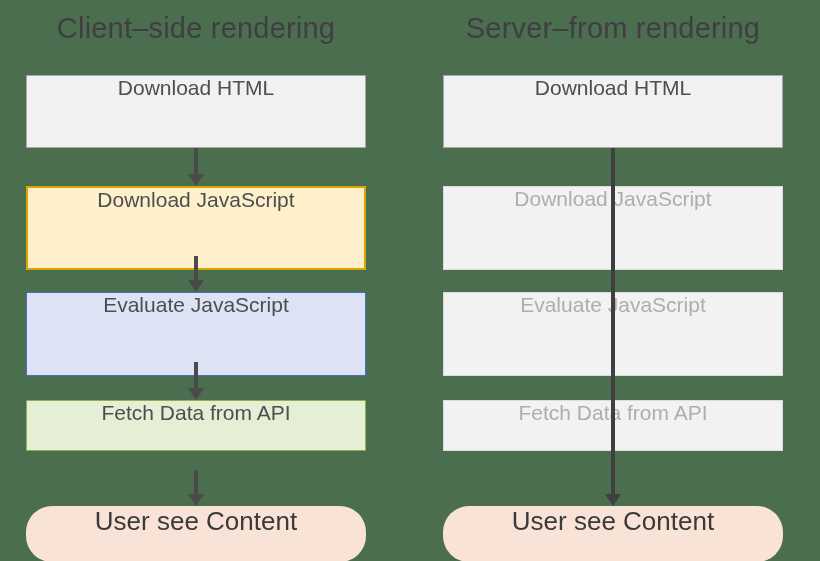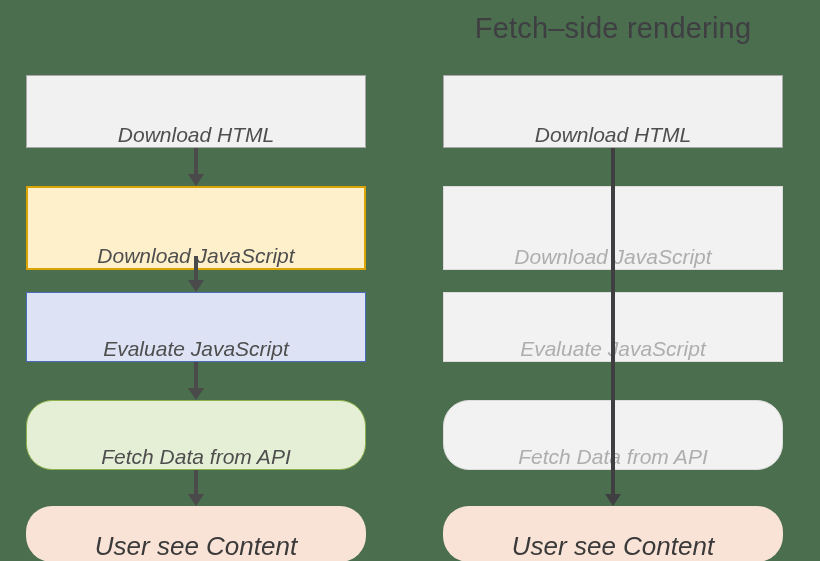--- a/index.html
+++ b/index.html
@@ -34,39 +34,38 @@
     white-space: nowrap;
   }
   #title-left  { left: 26px;  width: 340px; }
   #title-right { left: 443px; width: 340px; }
 
   
   .node {
     position: absolute;
     box-sizing: border-box;
     display: flex;
-    align-items: flex-end;
+    align-items: flex-start;
     justify-content: center;
     font-size: 21px;
     font-weight: 400;
     text-align: center;
     white-space: nowrap;
-    font-style: italic;
   }
   .node .node-label { display: block; }
 
   
   .col-l { left: 26px;  width: 340px; }
   .col-r { left: 443px; width: 340px; }
 
   
   .row-1 { top: 75px;  height: 73px; }
   .row-2 { top: 186px; height: 84px; }
-  .row-3 { top: 292px; height: 70px; }
-  .row-4 { top: 400px; height: 70px; border-radius: 26px; }
+  .row-3 { top: 292px; height: 84px; }
+  .row-4 { top: 400px; height: 51px; }
   .row-5 { top: 506px; height: 56px; }
 
   
   .style-plain {
     background: #f1f1f1;
     border: 1.5px solid #a8a8a8;
     color: #4e4e4e;
   }
   .style-yellow {
     background: #fdf0cb;
@@ -155,22 +154,23 @@
     border-left: 8px solid transparent;
     border-right: 8px solid transparent;
     border-top: 12px solid #3f3f42;
   }
 </style>
 </head>
 <body>
 
 <div id="stage">
 
-
-  <div class="col-title" id="title-right">Fetch–side rendering</div>
+  <div class="col-title" id="title-left">Client–side rendering</div>
+
+  <div class="col-title" id="title-right">Server–from rendering</div>
 
   <div class="node col-l row-1 style-plain">
     <span class="node-label">Download HTML</span>
   </div>
 
   <div class="node col-l row-2 style-yellow">
     <span class="node-label">Download JavaScript</span>
   </div>
 
   <div class="node col-l row-3 style-blue">

